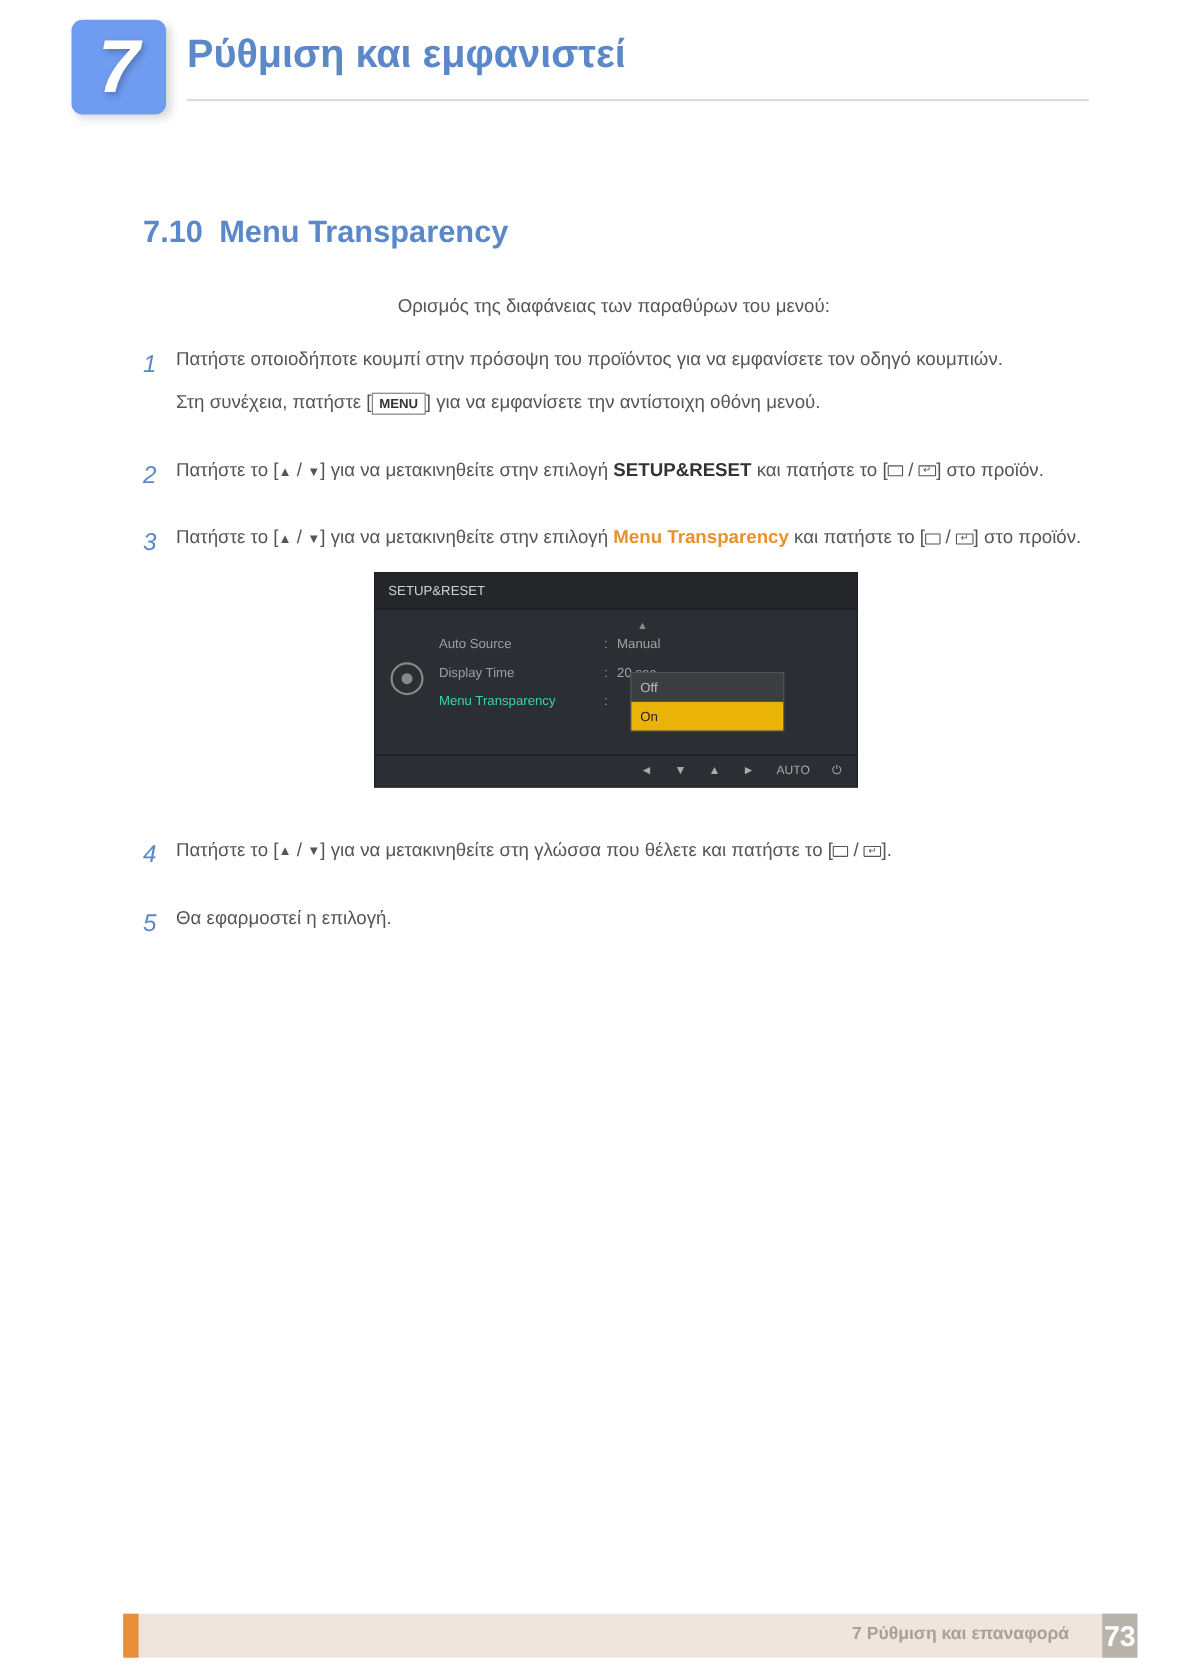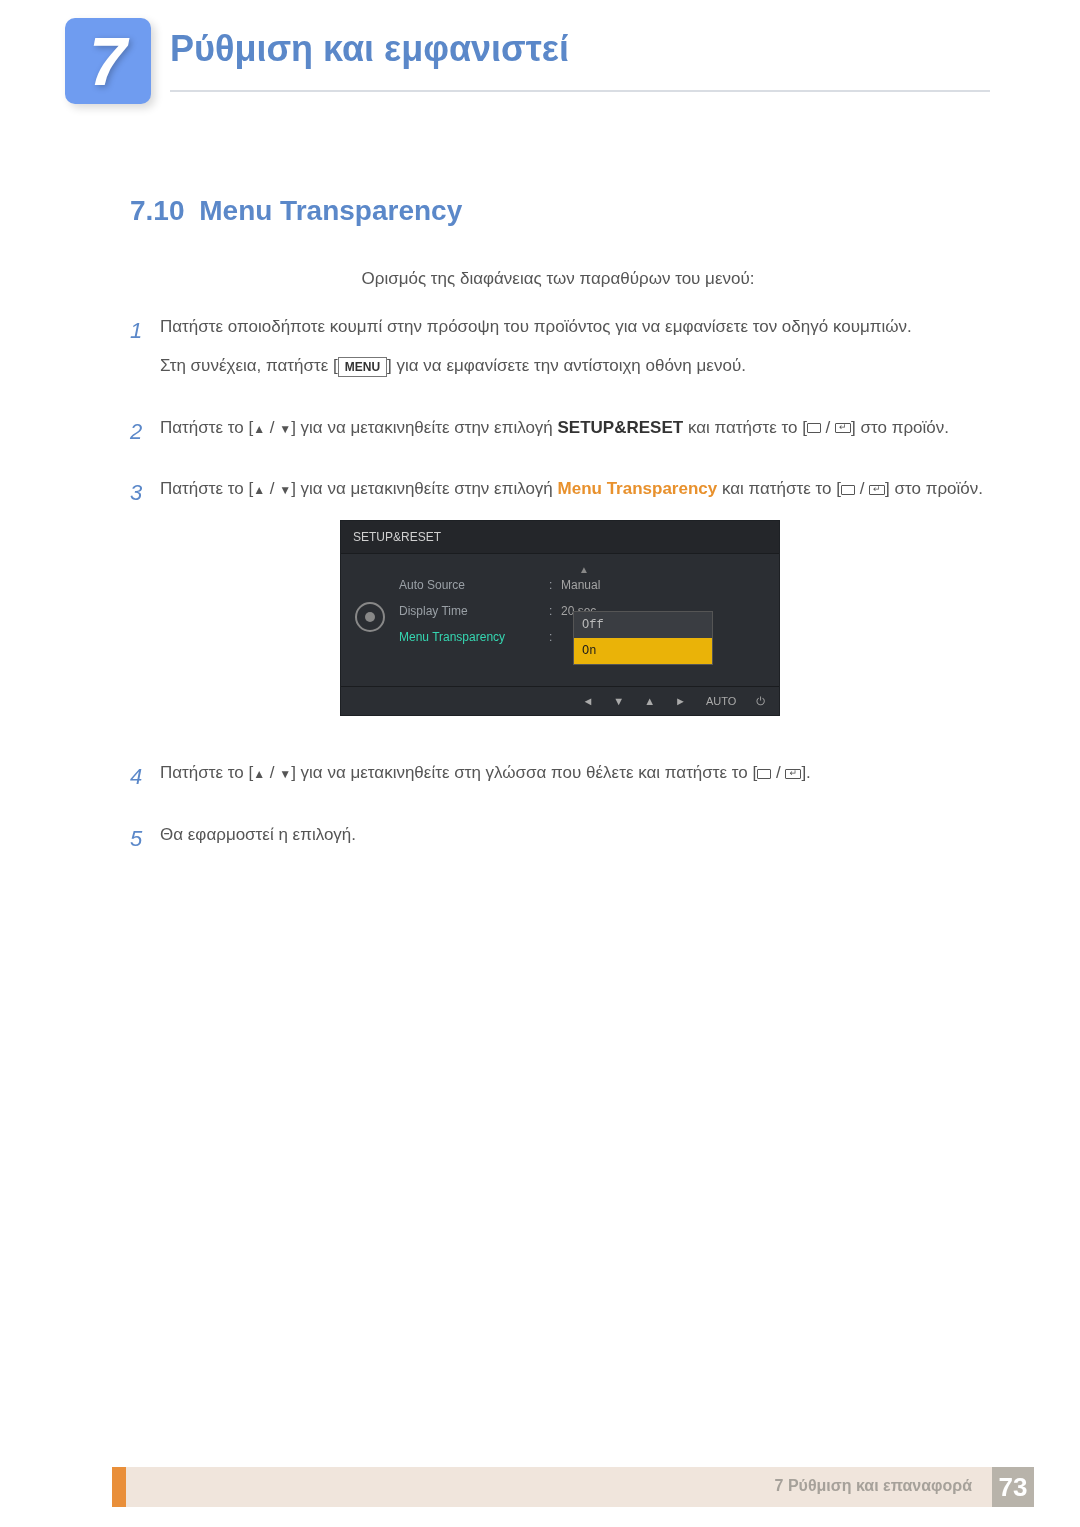--- a/index.html
+++ b/index.html
@@ -79,41 +79,41 @@
   .knob-inner { width:10px; height:10px; border-radius:50%; background:#888; }
   .osd-list { flex:1; padding-left:10px; }
   .osd-row { display:flex; height:26px; font-size:12px; }
   .osd-row .label { width:150px; }
   .osd-row.active .label { color:#35d6b1; }
   .osd-row .colon { width:12px; }
   .osd-row .value { color:#a3a3a3; }
   .osd-arrow { text-align:center; color:#888; font-size:10px; height:14px; }
   .osd-dropdown {
     position:absolute; left:232px; top:90px; width:140px;
-    border:1px solid #555; background:#3a3d42; font-size:12px;font-family:Liberation Mono, monospace;
+    border:1px solid #555; background:#3a3d42; font-size:12px;
   }
   .osd-dropdown .opt { padding:4px 8px; color:#bbb; }
   .osd-dropdown .opt.sel { background:#eab308; color:#1b1b1b; }
   .osd-footer {
     display:flex; justify-content:flex-end; gap:20px;
     padding:6px 14px 0 0; border-top:1px solid #1a1c1f;
     font-size:11px; color:#aaa;
   }
   .osd-footer .fi { display:flex; align-items:center; gap:2px; }
   
   .page-footer {
     position:absolute; left:12px; bottom:12px; width:100%; height:48px;
   }
   .footer-bar { position:absolute; left:100px; right:58px; top:0; height:40px; background:#f0e5dc; }
   .footer-accent { position:absolute; left:100px; top:0; width:14px; height:40px; background:#e98f3a; }
   .footer-text {
     position:absolute; right:120px; top:10px; color:#a6a19a; font-size:16px; font-weight:700;
   }
   .footer-page {
-    position:absolute; right:58px; top:0; width:42px; height:40px;
+    position:absolute; right:58px; top:0; width:32px; height:40px;
     background:#b8b3aa; color:#fff; font-size:26px; font-weight:700;
     display:flex; align-items:center; justify-content:center;
   }
 </style>
 </head>
 <body>
 
 <div class="header">
   <div class="chapter-badge">
     <span>7</span>

